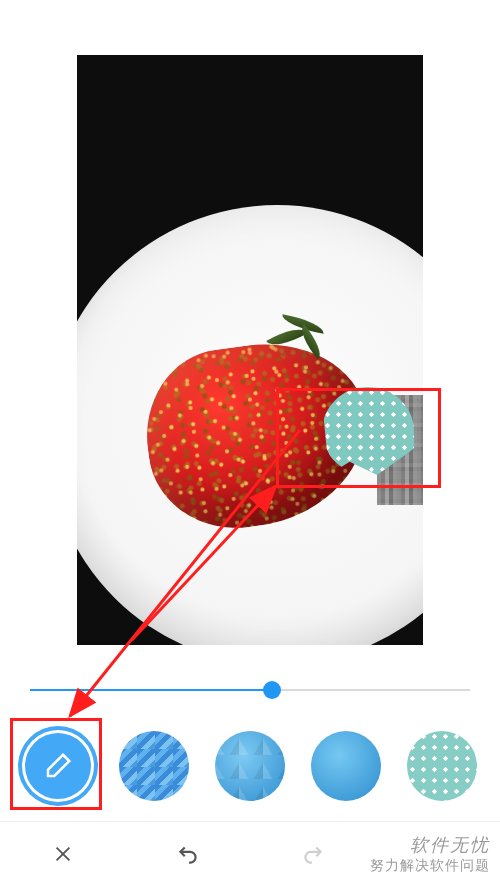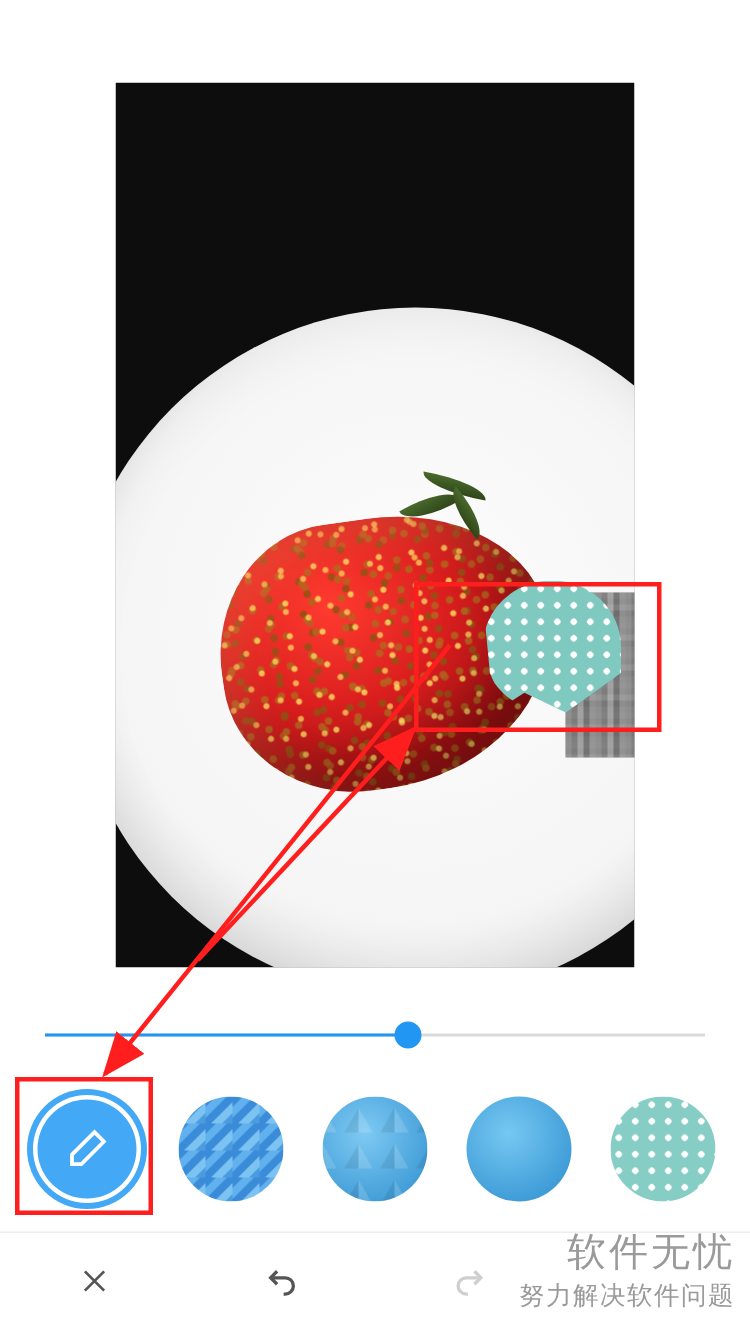--- a/index.html
+++ b/index.html
@@ -153,22 +153,22 @@
   .anno-box {
     position:absolute; border:3px solid #ff1e1e; pointer-events:none;
   }
   .arrow-svg { position:absolute; left:0; top:0; pointer-events:none; }
 
   
   .watermark {
     position:absolute; right:10px; bottom:10px; text-align:right;
     color:#9a9a9a; pointer-events:none;
   }
-  .wm-main { font-size:26px; letter-spacing:2px; font-family: "Microsoft YaHei","PingFang SC",sans-serif; }
-  .wm-sub { font-size:17px; letter-spacing:1px; }
+  .wm-main { font-size:18px; letter-spacing:2px; font-family: "Microsoft YaHei","PingFang SC",sans-serif; font-style: italic; }
+  .wm-sub { font-size:14px; letter-spacing:1px; }
 </style>
 </head>
 <body>
 
 <div class="canvas-area">
   <div class="photo-frame">
     <div class="clip">
       <div class="photo"></div>
       <div class="plate"></div>
       <div class="strawberry">

